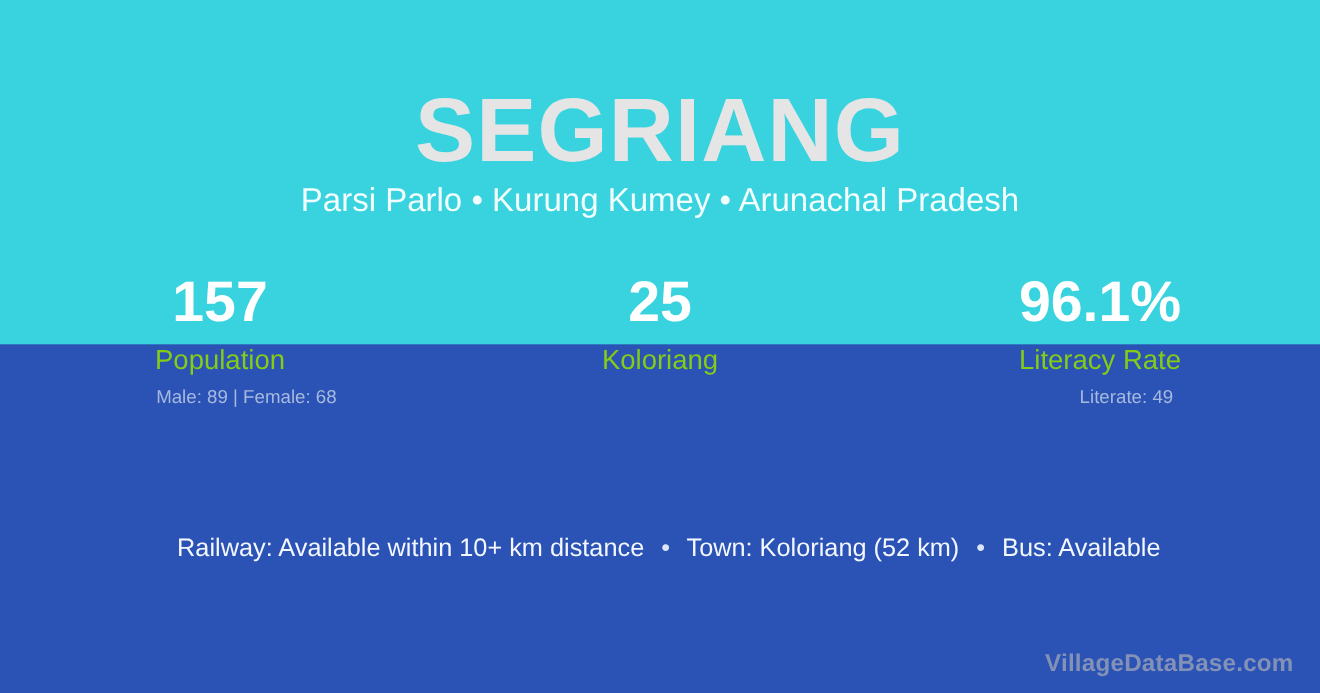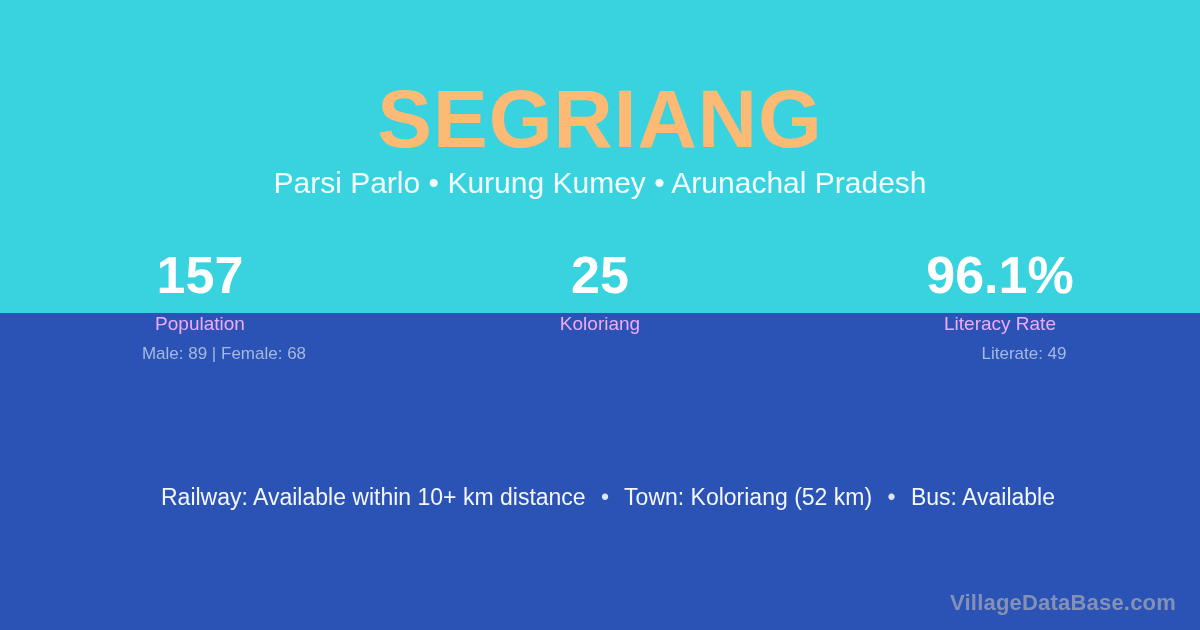--- a/index.html
+++ b/index.html
@@ -45,21 +45,21 @@
     flex-direction: column;
     align-items: center;
     justify-content: flex-start;
     padding-top: 78px;
   }
 
   .village-title {
     font-size: 82px;
     font-weight: 700;
     letter-spacing: 1px;
-    color: #fdba74;
+    color: #e5e5e5;
     line-height: 1.0;
     text-align: center;
     white-space: nowrap;
   }
 
   .village-subtitle {
     margin-top: 6px;
     font-size: 30px;
     font-weight: 400;
     color: #F2FEFF;
@@ -88,23 +88,23 @@
     font-size: 52px;
     font-weight: 700;
     color: #FFFFFF;
     line-height: 1.05;
     height: 58px;
     white-space: nowrap;
   }
 
   .stat-label {
     margin-top: 7px;
-    font-size: 19px;
+    font-size: 25px;
     font-weight: 400;
-    color: #f0abfc;
+    color: #84cc16;
     line-height: 1.15;
     white-space: nowrap;
   }
 
   .stat-sub {
     margin-top: 9px;
     font-size: 17px;
     font-weight: 400;
     color: #A6B9DE;
     line-height: 1.2;

